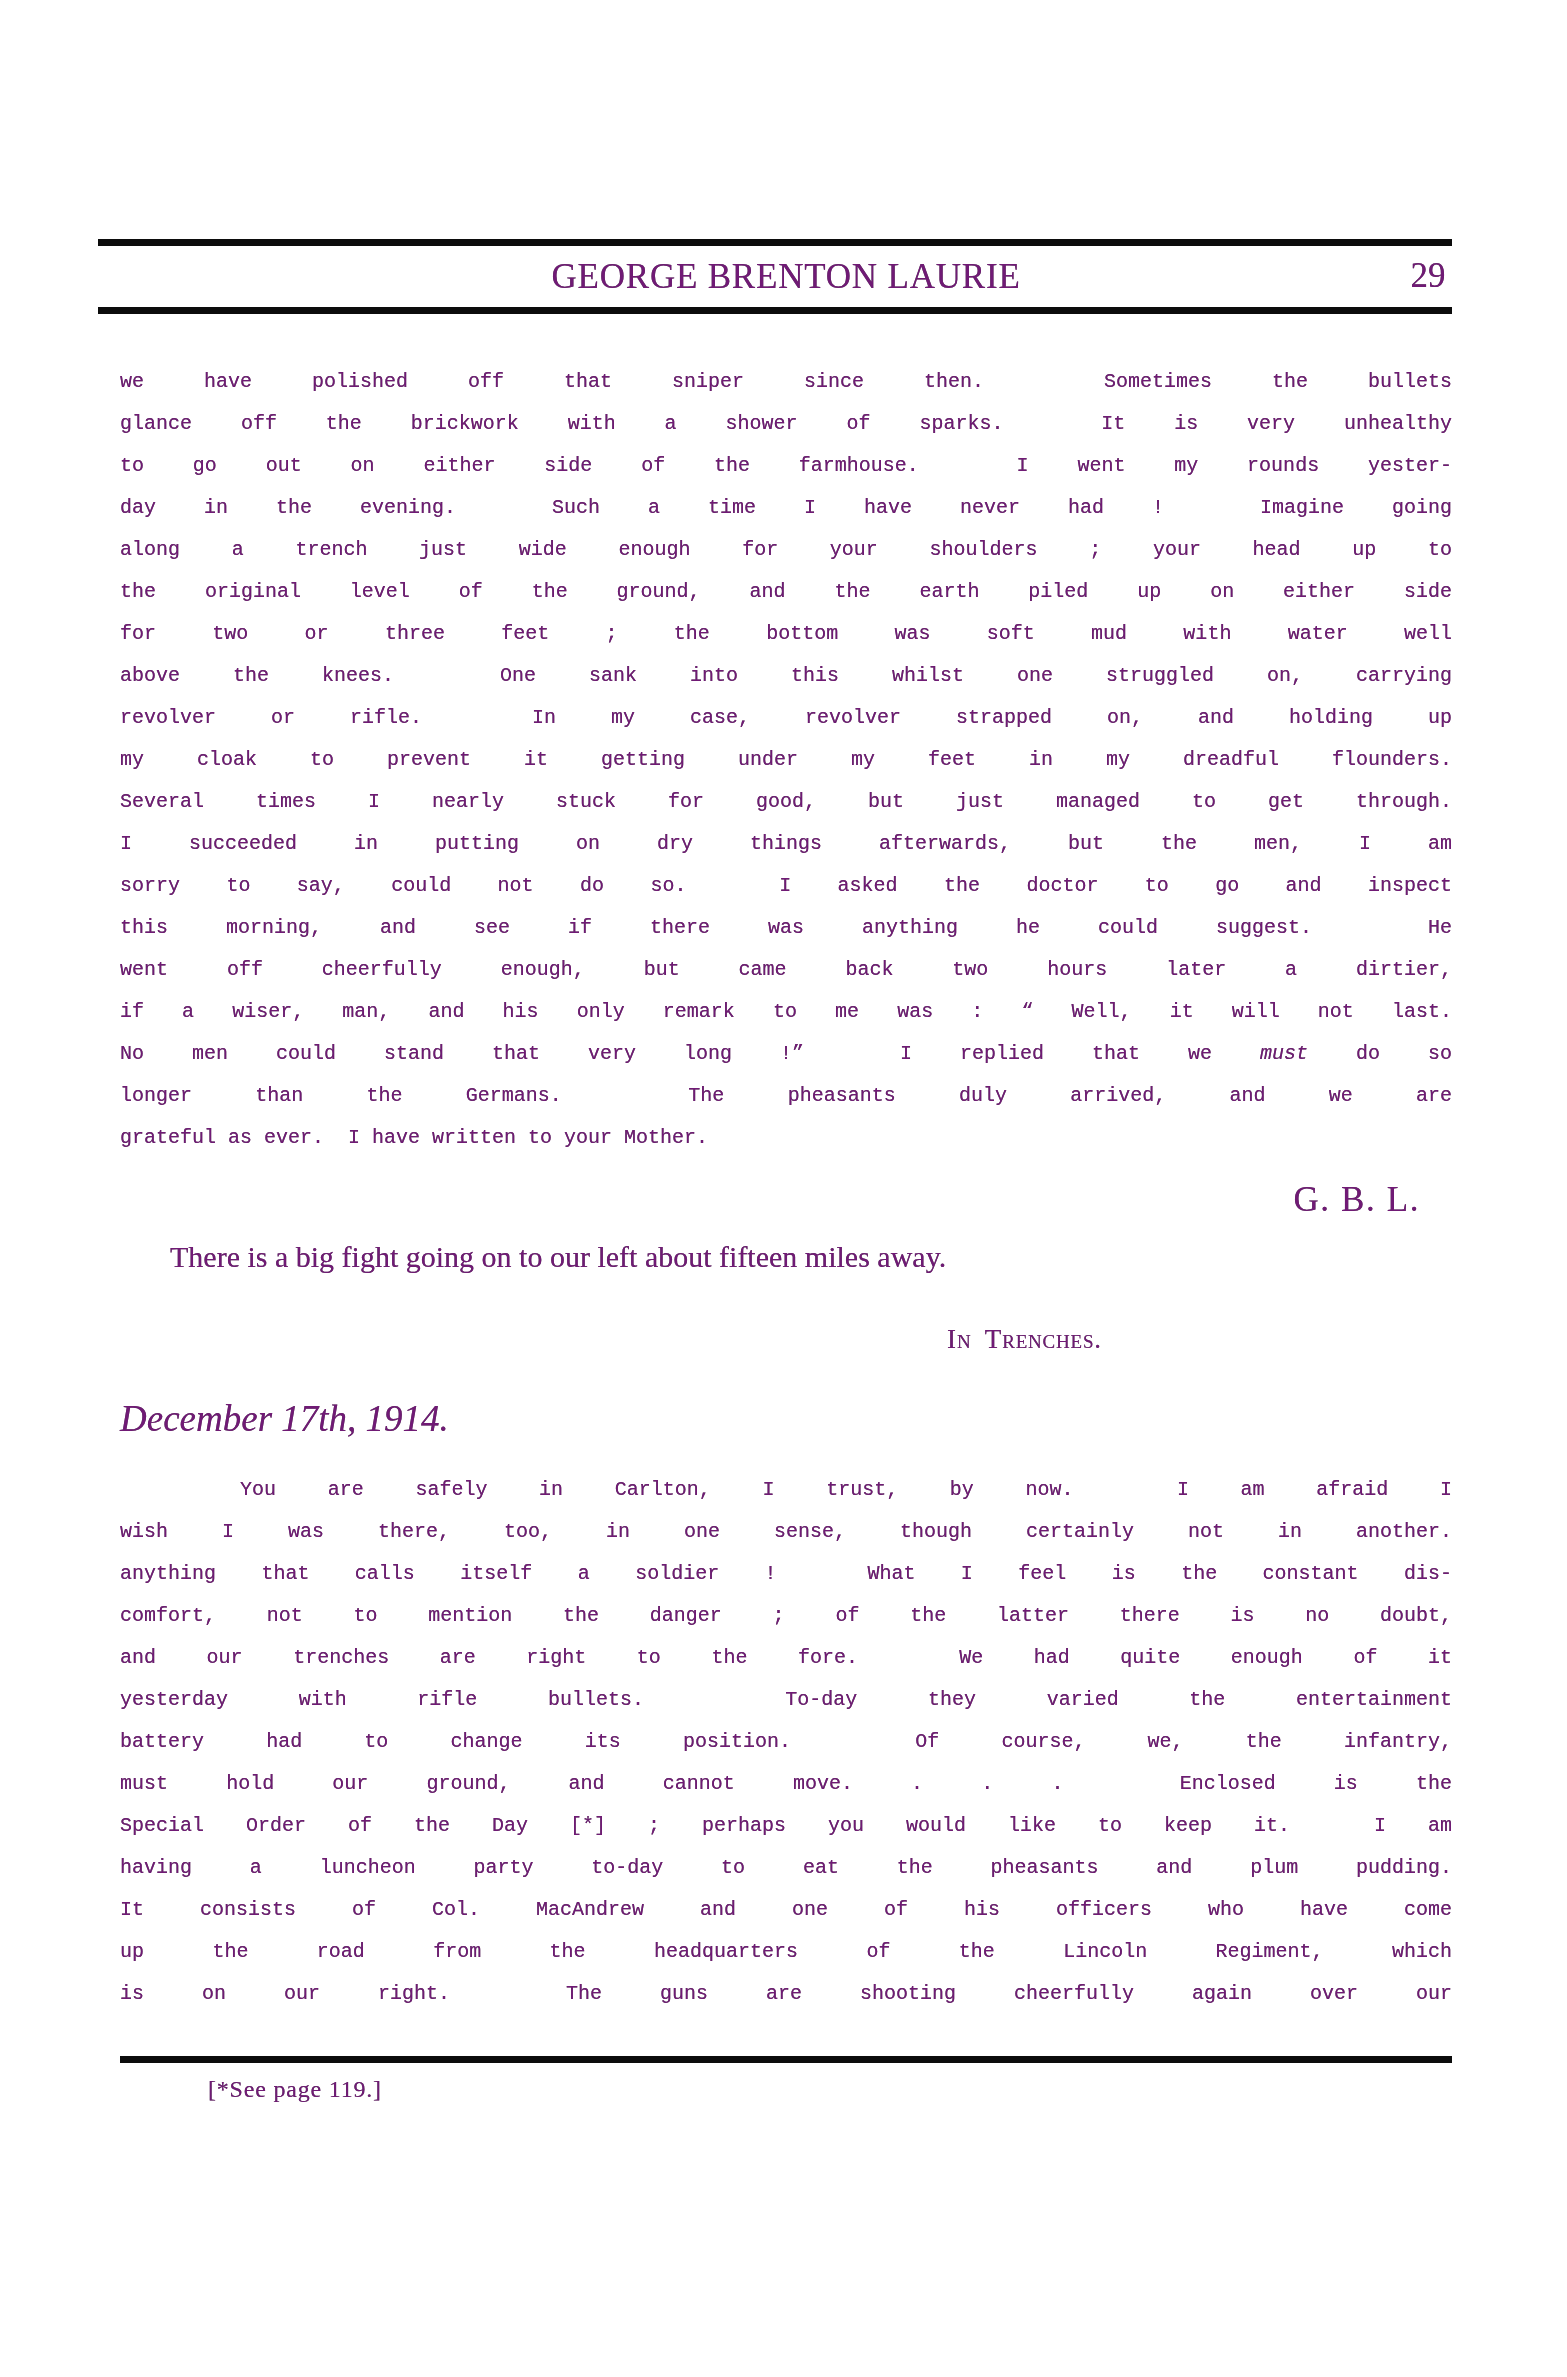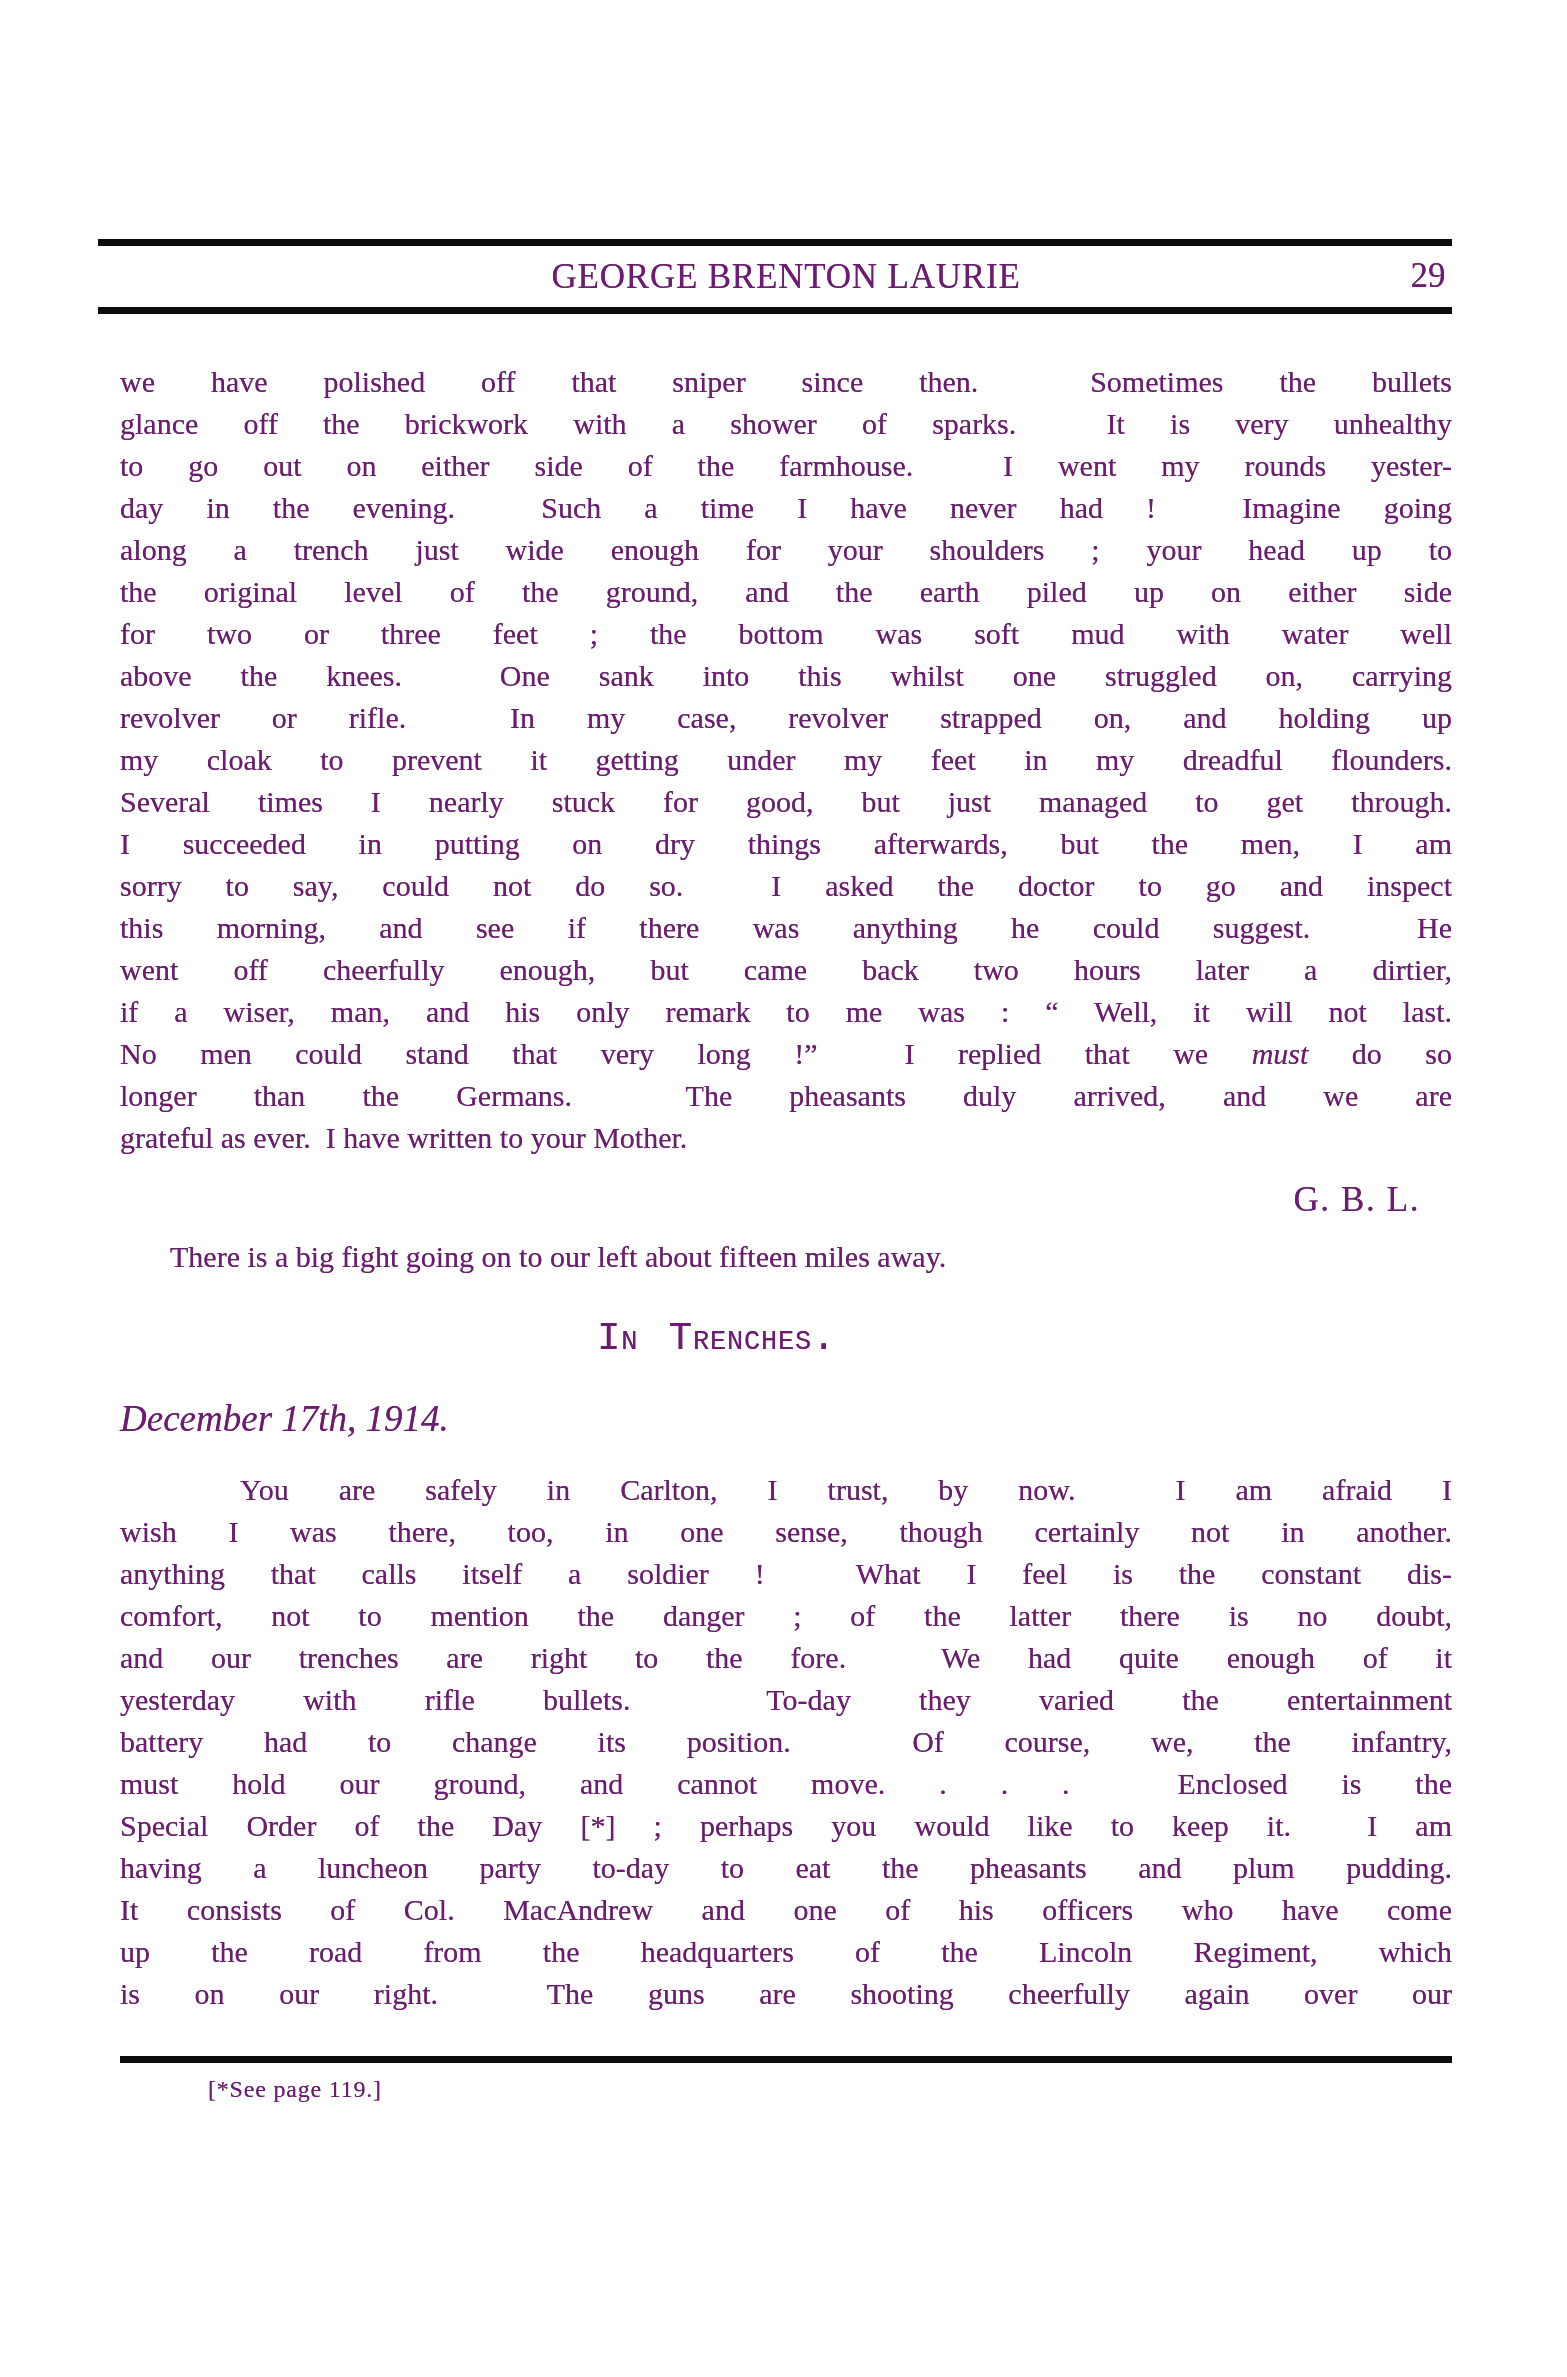--- a/index.html
+++ b/index.html
@@ -45,23 +45,24 @@
     top: 50%;
     transform: translateY(-52%);
     font-size: 35px;
   }
   .lines { display: block; }
   .letter1-lines { margin-top: 47px; }
   .letter2-lines { margin-top: 29px; }
   .line {
     height: 42px;
     line-height: 42px;
-    font-size: 30px;
+    font-size: 20px;
     text-align: justify;
     text-align-last: justify;
+    font-family: Liberation Mono, monospace;
   }
   .letter1-lines .line:last-child { text-align-last: left; }
   .letter2-lines .line:first-child { text-indent: 120px; }
   .it { font-style: italic; }
   .signature {
     margin-top: 17.6px;
     height: 45px;
     line-height: 45px;
     font-size: 35px;
     text-align: right;
@@ -72,27 +73,26 @@
     margin-top: 14.4px;
     height: 42px;
     line-height: 42px;
     font-size: 30px;
     text-indent: 50px;
   }
   .section-heading {
     margin-top: 40px;
     height: 42px;
     line-height: 42px;
-    font-size: 39px;
+    font-size: 27px;
     font-variant: small-caps;
     letter-spacing: 0.8px;
     word-spacing: 6.4px;
-    text-align: left;
+    text-align: center;
     padding-left: 477px;
-    font-family: Liberation Mono, monospace;
   }
   .date-line {
     margin-top: 38px;
     height: 42px;
     line-height: 42px;
     font-size: 37px;
     font-style: italic;
     text-align: left;
     padding-right: 53px;
   }

